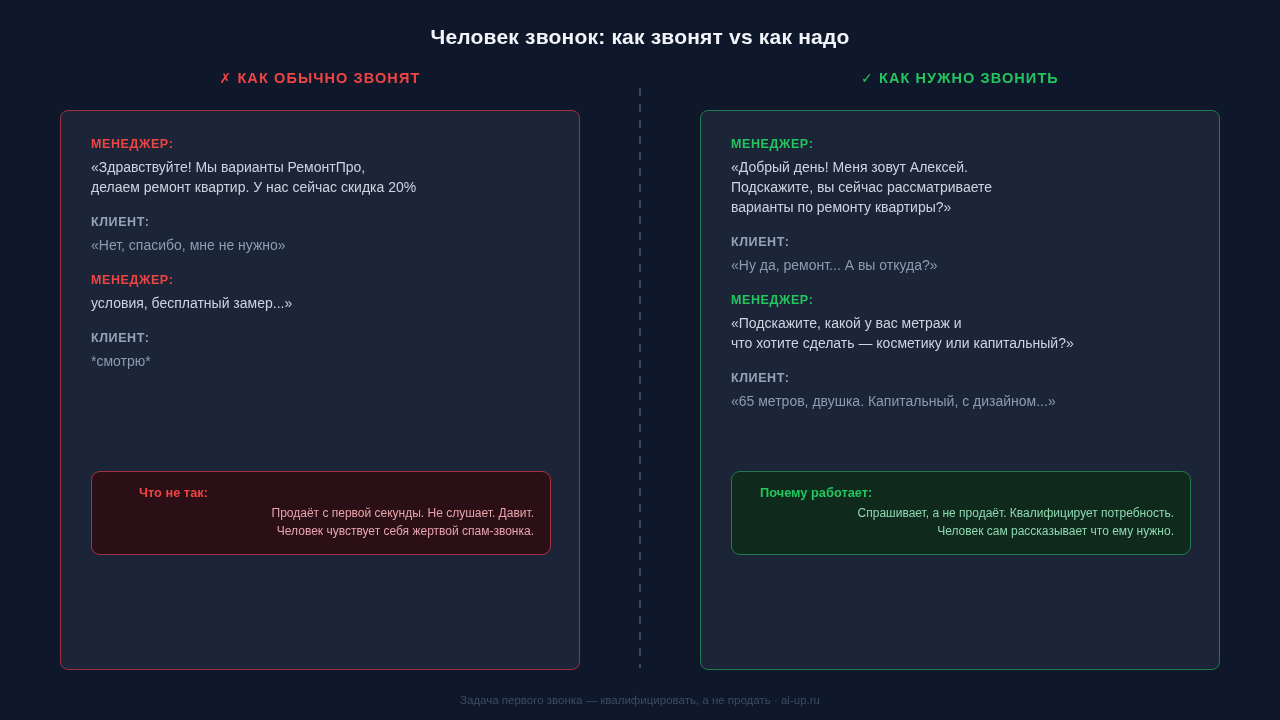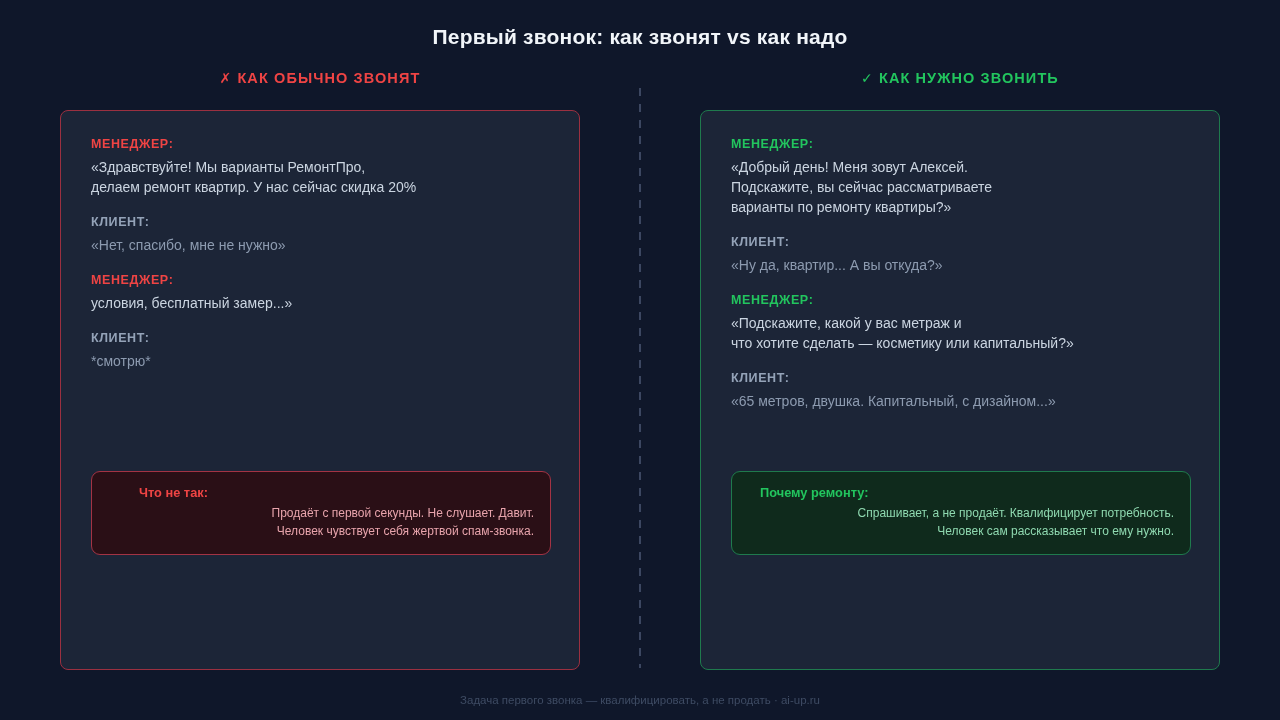--- a/index.html
+++ b/index.html
@@ -170,21 +170,21 @@
     text-align: center;
     font-size: 11.5px;
     color: #3e4b63;
   }
 </style>
 </head>
 <body>
 
 <div class="slide">
 
-  <div class="slide-title">Первый звонок: как звонят vs как надо</div>
+  <div class="slide-title">Человек звонок: как звонят vs как надо</div>
 
   <div class="divider"></div>
 
   <div class="columns">
 
     <div class="column left">
 
       <div class="col-head bad">
         <span class="mark">✗</span><span>КАК ОБЫЧНО ЗВОНЯТ</span>
       </div>
@@ -231,36 +231,36 @@
 
         <div class="turn">
           <div class="speaker manager-good">МЕНЕДЖЕР:</div>
           <div class="line">«Добрый день! Меня зовут Алексей.</div>
           <div class="line">Подскажите, вы сейчас рассматриваете</div>
           <div class="line">варианты по ремонту квартиры?»</div>
         </div>
 
         <div class="turn">
           <div class="speaker client">КЛИЕНТ:</div>
-          <div class="line muted">«Ну да, квартир... А вы откуда?»</div>
+          <div class="line muted">«Ну да, ремонт... А вы откуда?»</div>
         </div>
 
         <div class="turn">
           <div class="speaker manager-good">МЕНЕДЖЕР:</div>
           <div class="line">«Подскажите, какой у вас метраж и</div>
           <div class="line">что хотите сделать — косметику или капитальный?»</div>
         </div>
 
         <div class="turn">
           <div class="speaker client">КЛИЕНТ:</div>
           <div class="line muted">«65 метров, двушка. Капитальный, с дизайном...»</div>
         </div>
 
         <div class="callout good">
-          <div class="callout-title">Почему ремонту:</div>
+          <div class="callout-title">Почему работает:</div>
           <div class="callout-line">Спрашивает, а не продаёт. Квалифицирует потребность.</div>
           <div class="callout-line">Человек сам рассказывает что ему нужно.</div>
         </div>
 
       </div>
     </div>
 
   </div>
 
   <div class="footer">Задача первого звонка — квалифицировать, а не продать · ai-up.ru</div>

